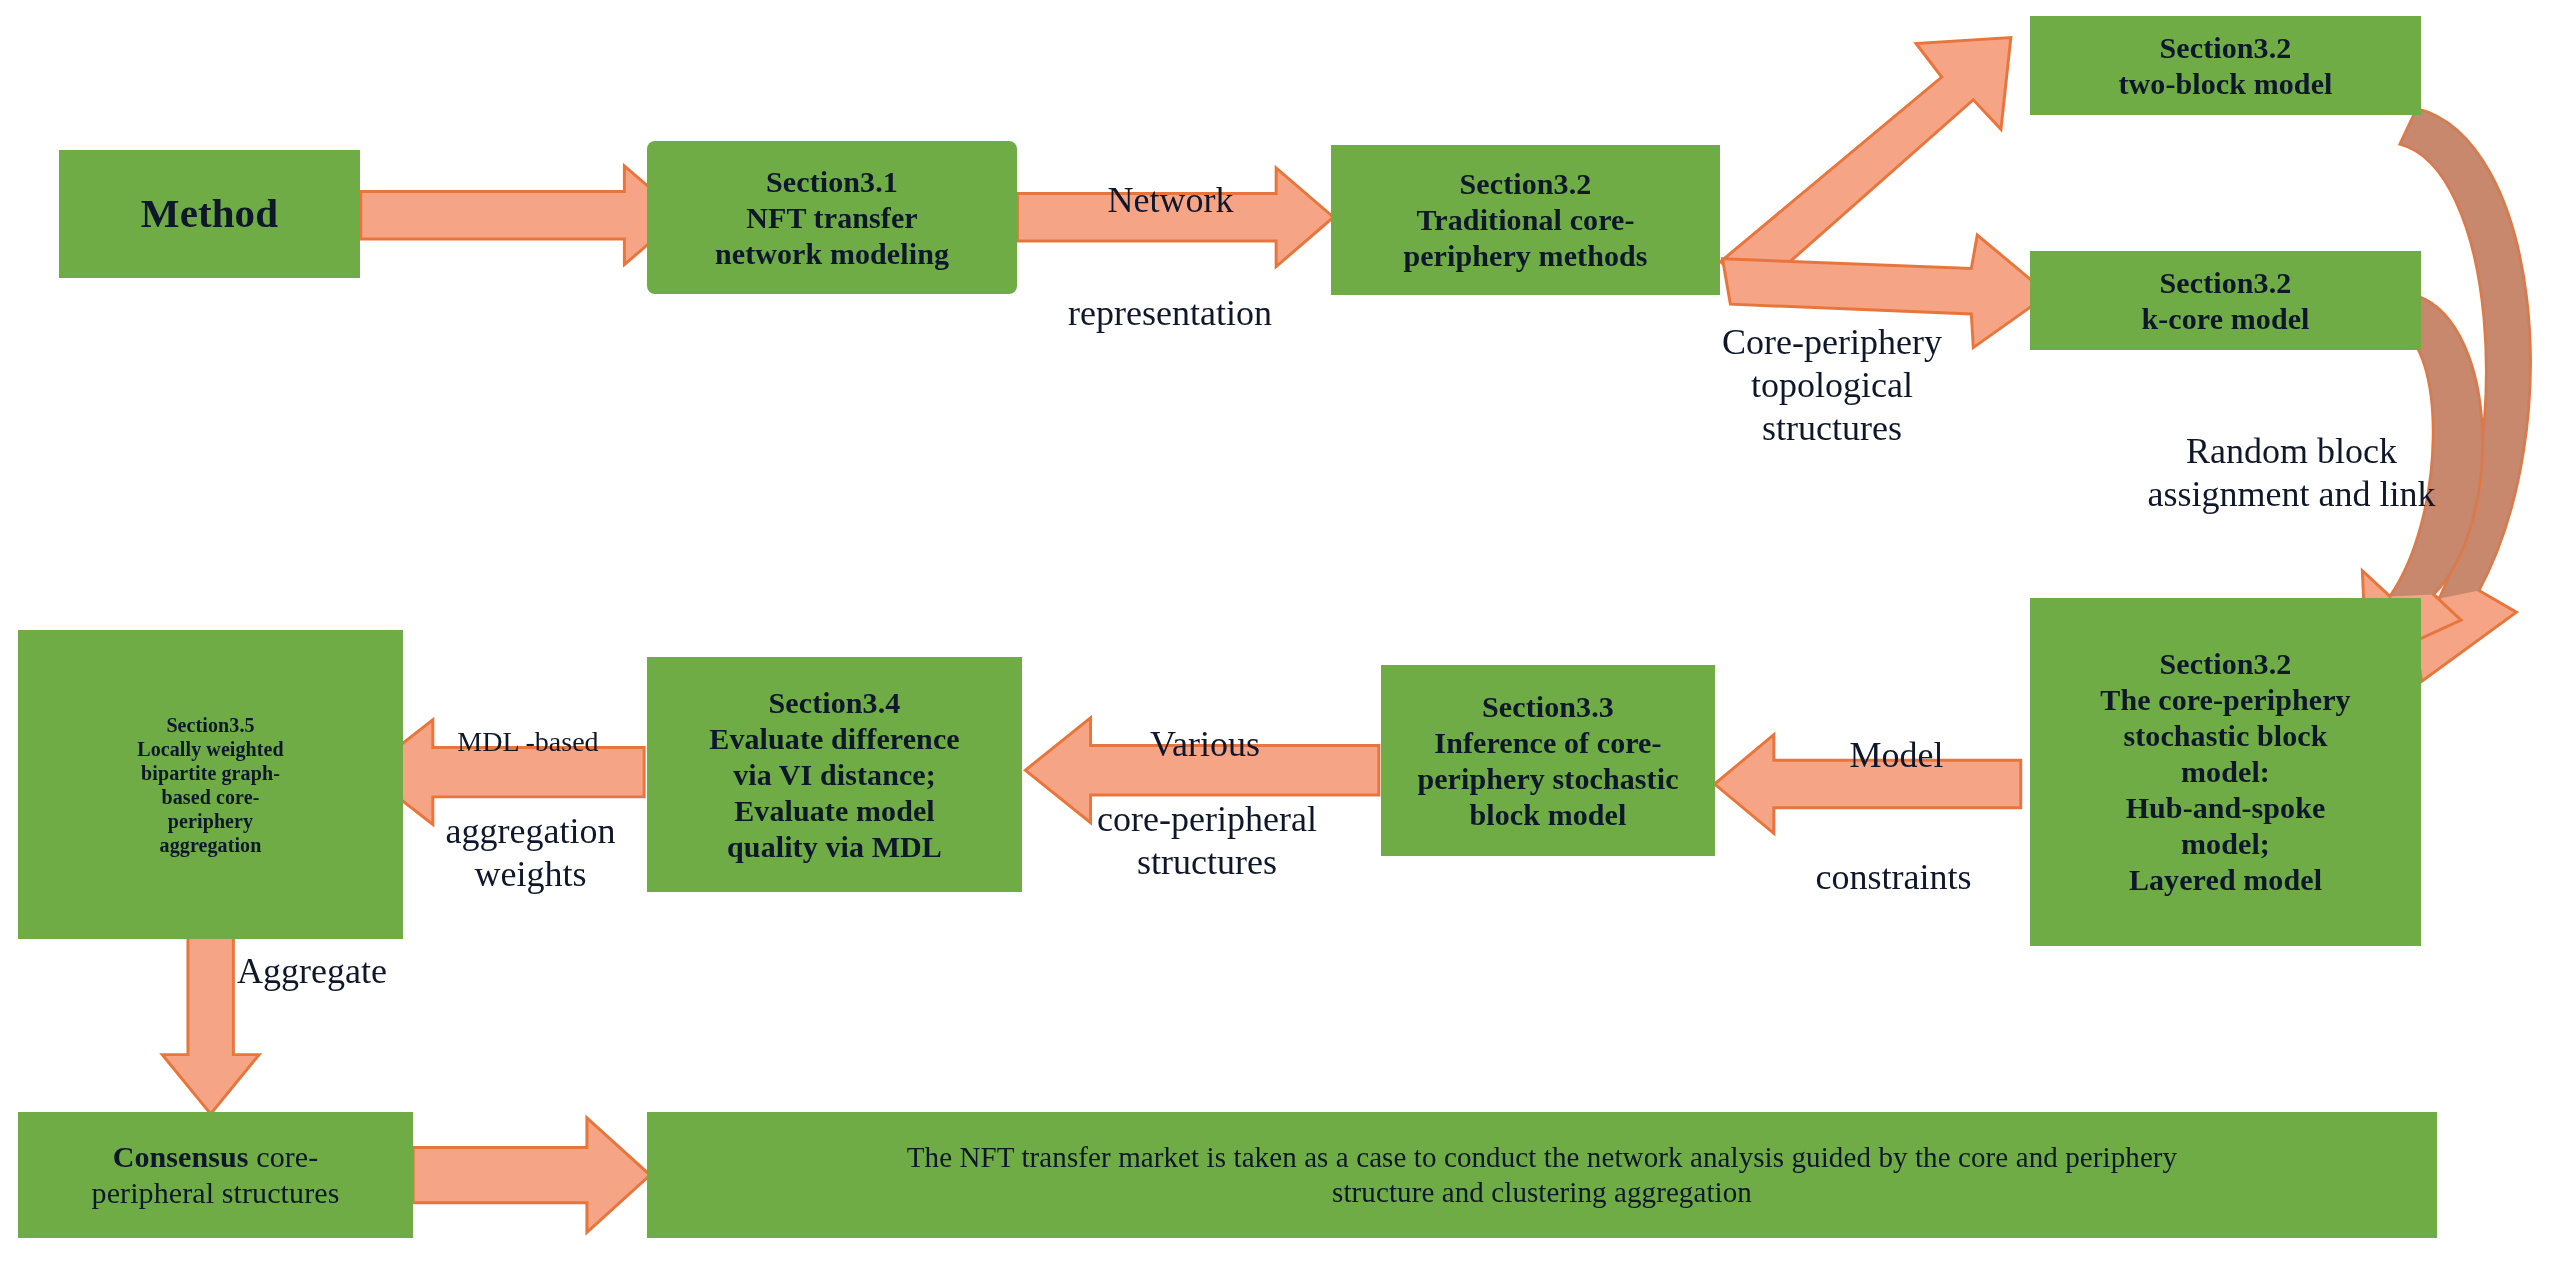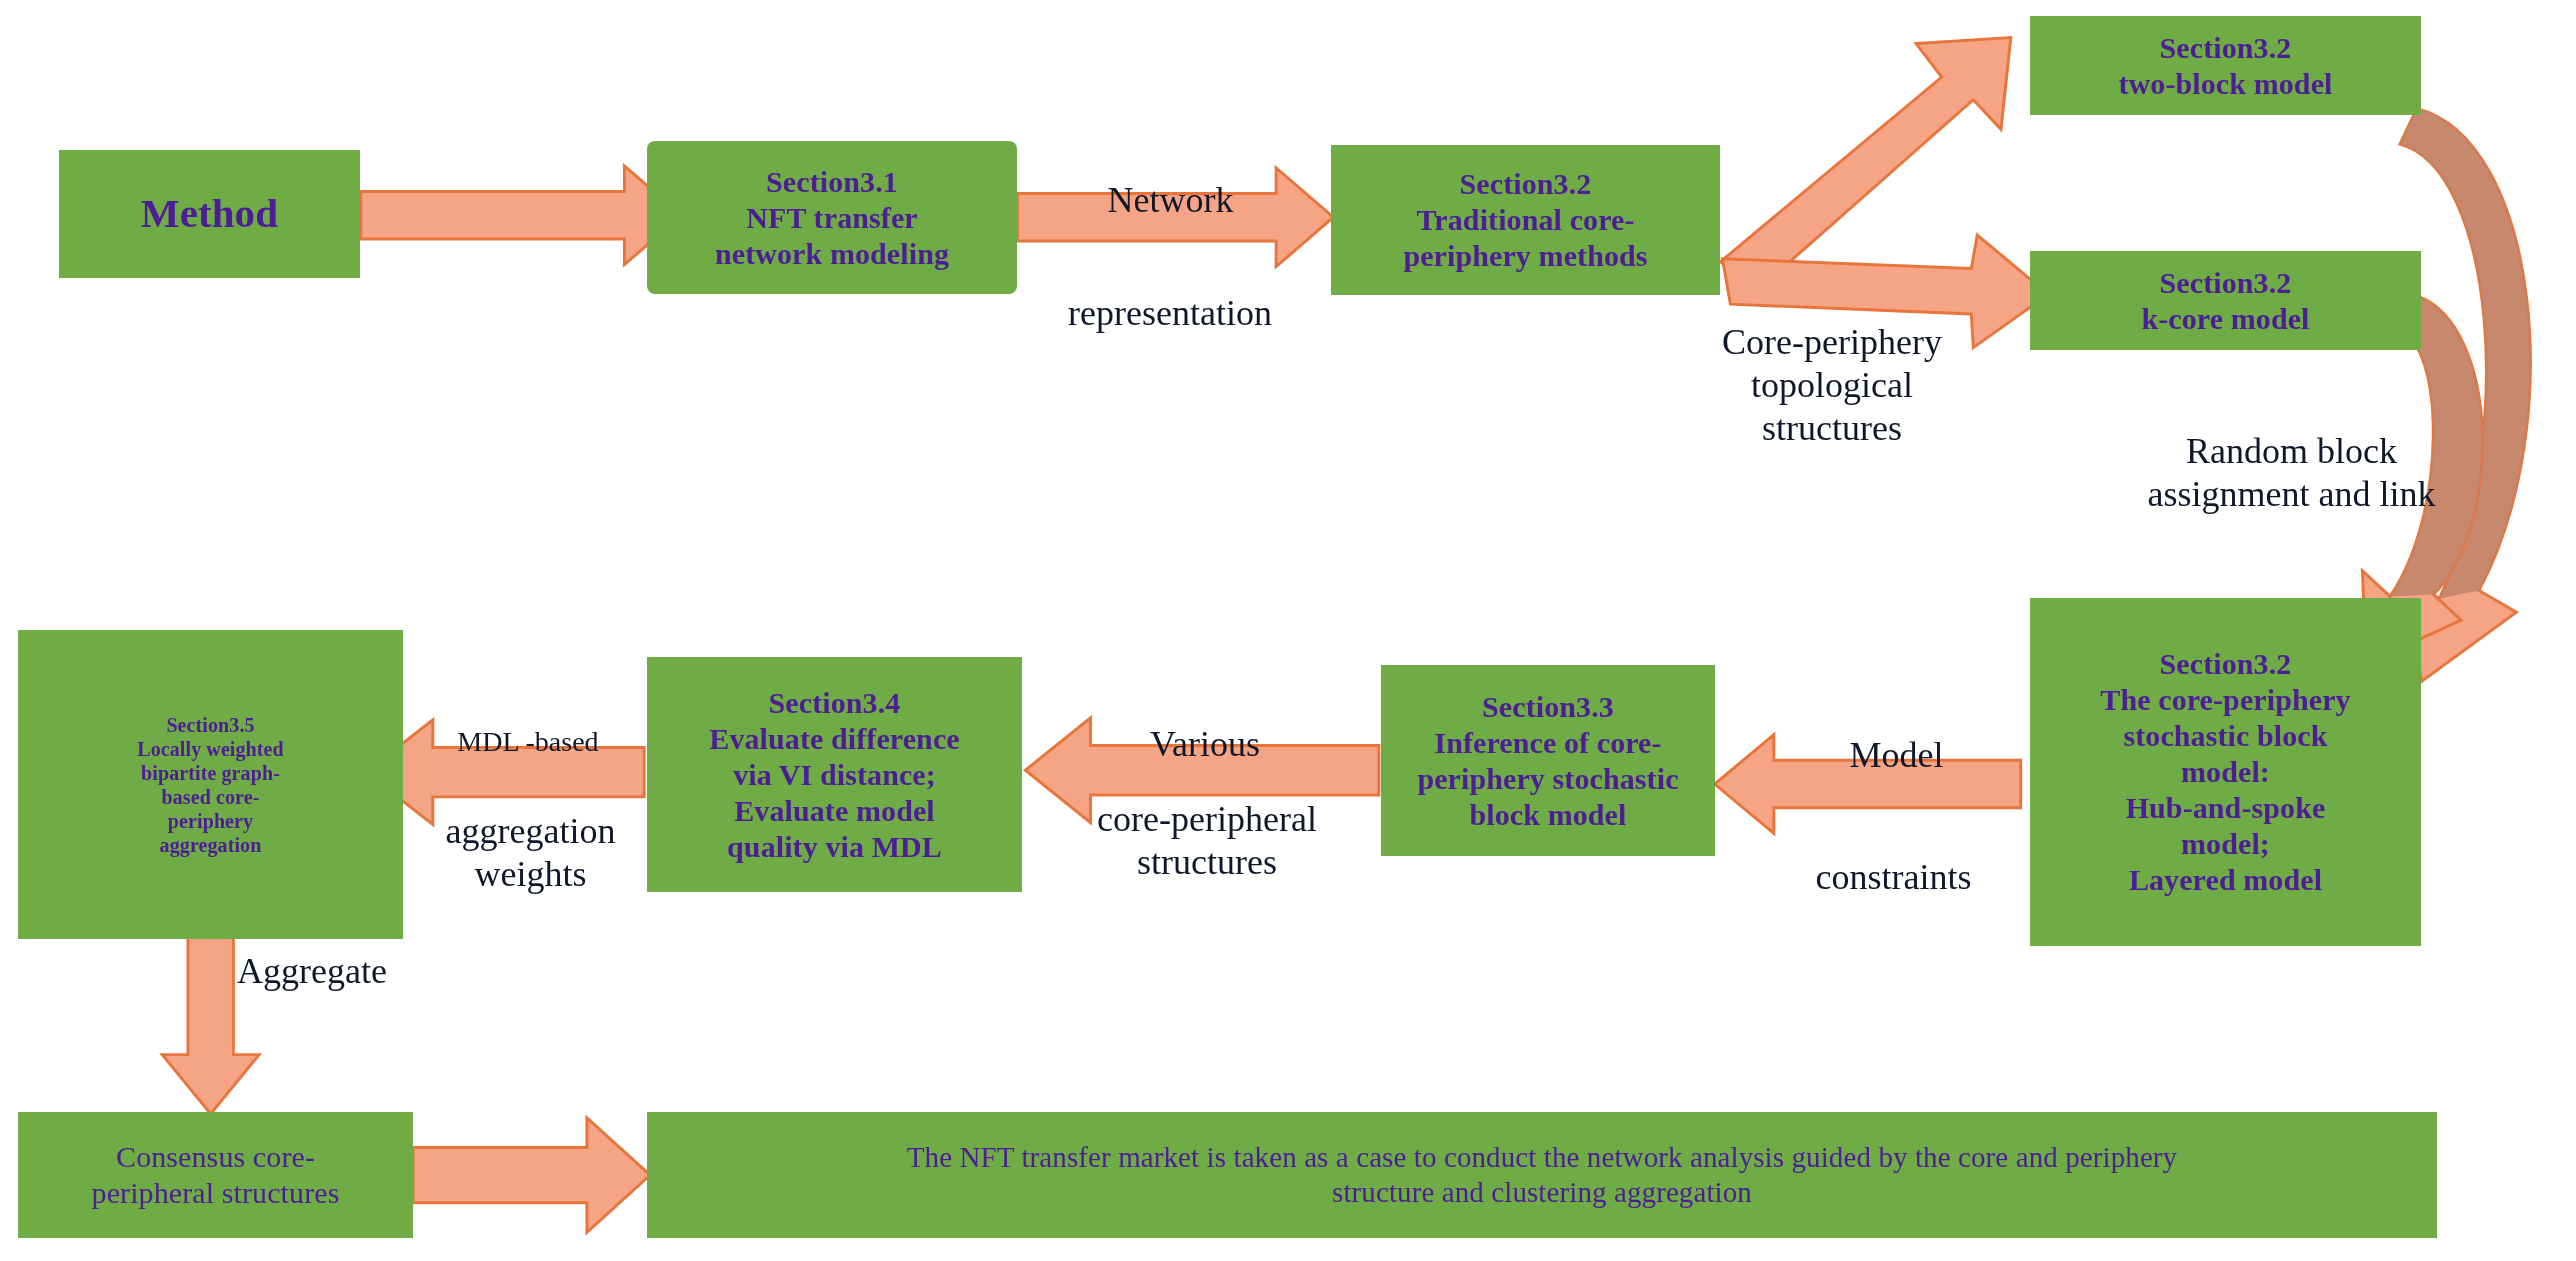--- a/index.html
+++ b/index.html
@@ -11,21 +11,21 @@
     position: relative;
     width: 2576px;
     height: 1261px;
     background: #ffffff;
     font-family: "Liberation Serif", "DejaVu Serif", serif;
     overflow: hidden;
   }
   .box {
     position: absolute;
     background: #6FAC46;
-    color: #4c1d95;
+    color: #0f172a;
     font-weight: bold;
     display: flex;
     flex-direction: column;
     align-items: center;
     justify-content: center;
     text-align: center;
     line-height: 1.20;
     box-sizing: border-box;
     padding: 4px 6px;
     letter-spacing: 0.1px;
@@ -40,21 +40,21 @@
     white-space: pre-line;
   }
   .svg-layer {
     position: absolute;
     left: 0; top: 0;
     width: 2576px;
     height: 1261px;
     pointer-events: none;
   }
   .caselabel { font-weight: normal; }
-  .bold-inline { font-weight: normal; }
+  .bold-inline { font-weight: bold; }
 </style>
 </head>
 <body>
 
 <div id="canvas">
 
   <svg class="svg-layer" viewBox="0 0 2608 1277">
 
     <g>
       <path d="M 365 194 L 632 194 L 632 168 L 690 218 L 632 268 L 632 242 L 365 242 Z" fill="#F5A585" stroke="#E8763C" stroke-width="3"></path>

